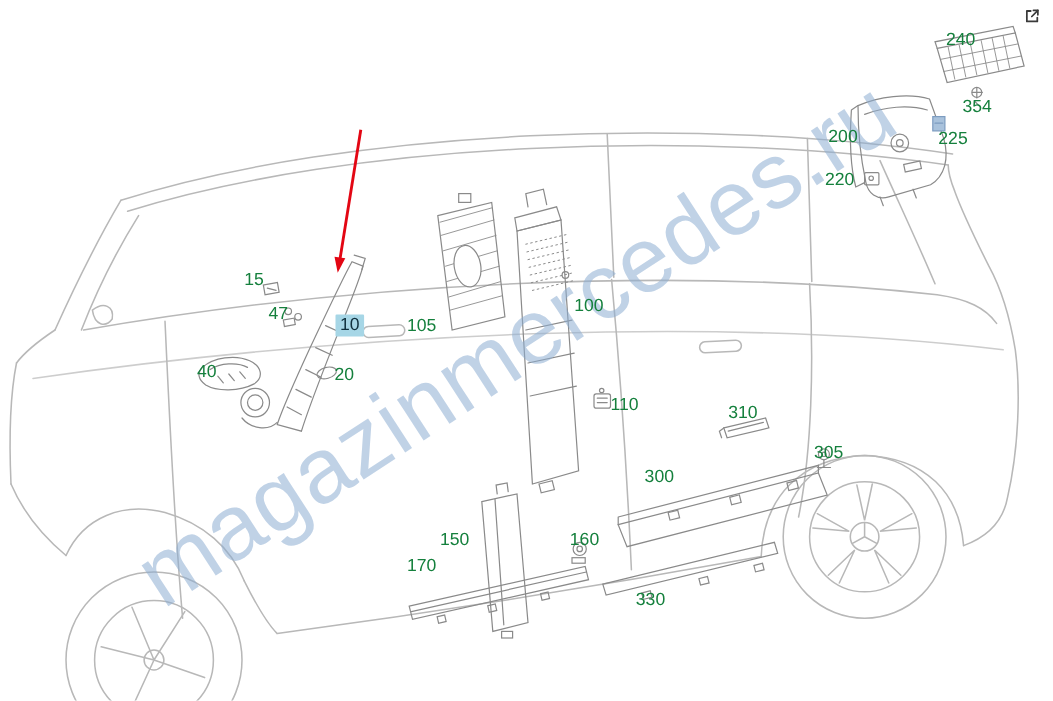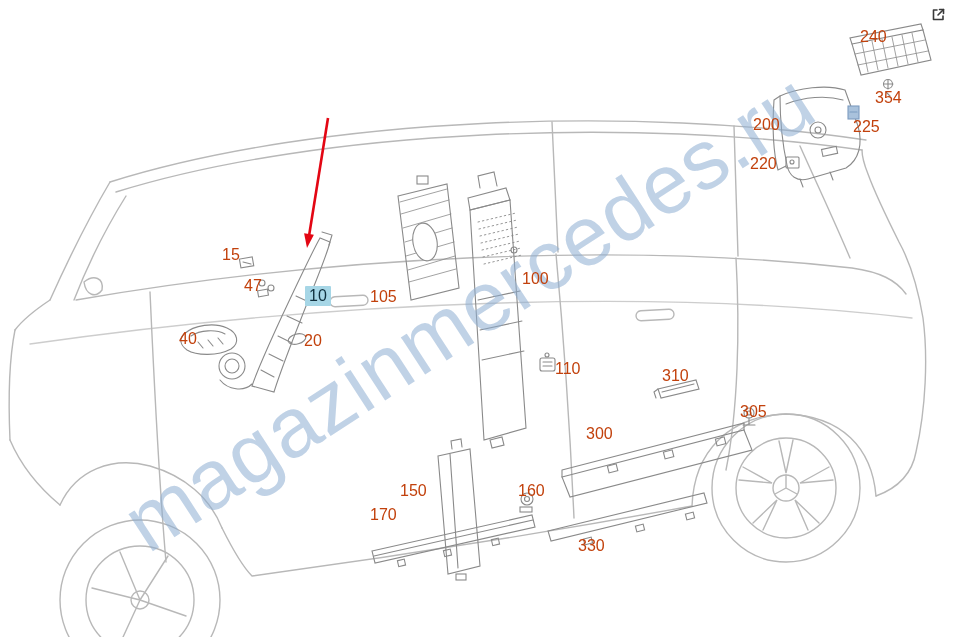--- a/index.html
+++ b/index.html
@@ -11,21 +11,21 @@
   .car-layer{z-index:1;}
   .watermark{
     position:absolute;left:49%;top:49%;
     transform:translate(-50%,-50%) rotate(-33deg);
     font-size:84px;font-weight:400;letter-spacing:1px;white-space:nowrap;
     color:rgba(141,173,209,0.55);
     z-index:2;pointer-events:none;user-select:none;
   }
   .overlay-layer{z-index:3;pointer-events:none;}
   .part-label{
-    position:absolute;z-index:4;font-size:16px;line-height:1.1;color:#c2410c;cursor:pointer;
+    position:absolute;z-index:4;font-size:16px;line-height:1.1;color:#15803d;cursor:pointer;
   }
   .part-label.hl{
     background:#a6d6e6;color:#10303e;padding:1px 4px;margin-left:-4px;margin-top:-1px;border-radius:1px;
   }
   .expand-btn{
     position:absolute;top:3px;right:5px;z-index:5;width:24px;height:24px;
     background:none;border:none;padding:2px;cursor:pointer;
   }
   svg{display:block;}
 </style>

